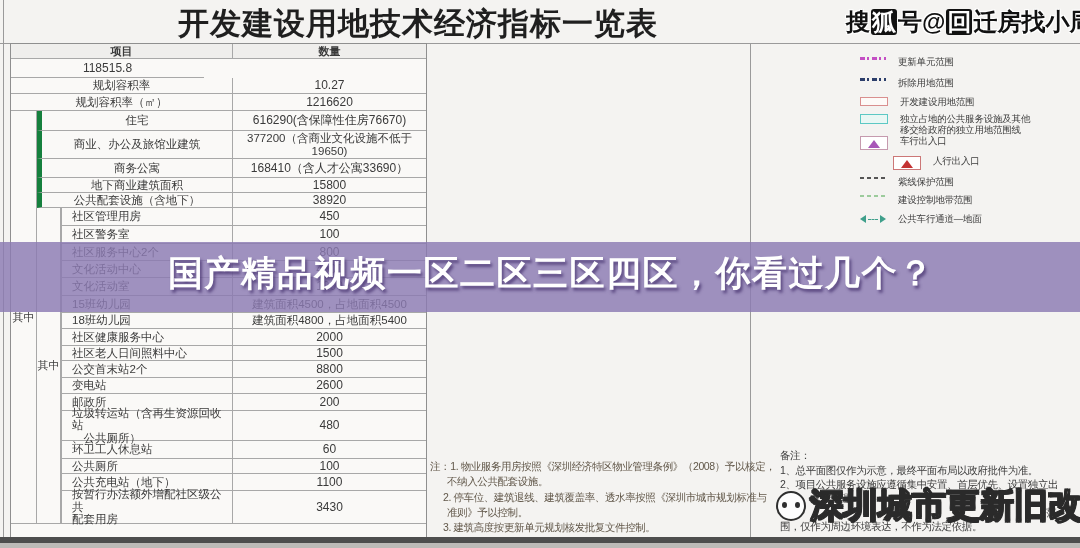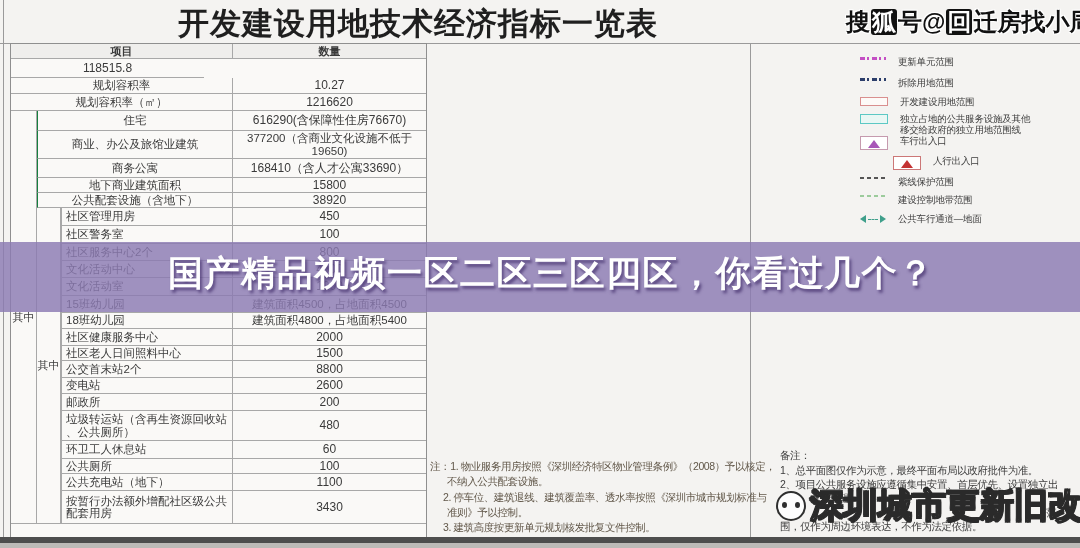--- a/index.html
+++ b/index.html
@@ -20,23 +20,23 @@
   .tbl{position:absolute;left:10px;top:43px;width:415px;height:495px;border:1px solid #8f8f8f;background:#faf9f7;}
   .trow{display:flex;position:relative;}
   .sp{flex:0 0 auto;}
   .lbl,.val{box-sizing:border-box;display:flex;align-items:center;justify-content:center;
             border-bottom:1px solid #a8a8a8;font-size:11.5px;line-height:12.5px;color:#3a3a3a;
             text-align:center;white-space:pre-line;}
   .lbl{border-right:1px solid #a8a8a8;}
   .val{width:193px;font-size:12px;}
   .lv0 .lbl{width:222px;}
   .lv1 .sp{width:26px;}
-  .lv1 .lbl{width:196px;border-left:1px solid #15803d;}
+  .lv1 .lbl{width:196px;border-left:5px solid #15803d;}
   .lv2 .sp{width:50px;}
-  .lv2 .lbl{width:172px;border-left:1px solid #a8a8a8;justify-content:flex-start;padding-left:4px;text-align:left;}
+  .lv2 .lbl{width:172px;border-left:1px solid #a8a8a8;justify-content:flex-start;padding-left:10px;text-align:left;}
   .trow.head .lbl,.trow.head .val{font-weight:bold;background:#efeeec;font-size:11px;}
   .trow.noline .lbl,.trow.noline .val{border-bottom:none;}
   .qz{position:absolute;box-sizing:border-box;display:flex;align-items:center;justify-content:center;
       font-size:11px;color:#3a3a3a;border-right:1px solid #a8a8a8;border-bottom:1px solid #a8a8a8;}
   .qz-outer{left:0;top:67px;width:26px;height:413px;}
   .qz-inner{left:26px;top:164px;width:24px;height:316px;}
 
   
   .mnote{position:absolute;font-size:10.5px;letter-spacing:-0.4px;color:#615749;white-space:nowrap;}
 

